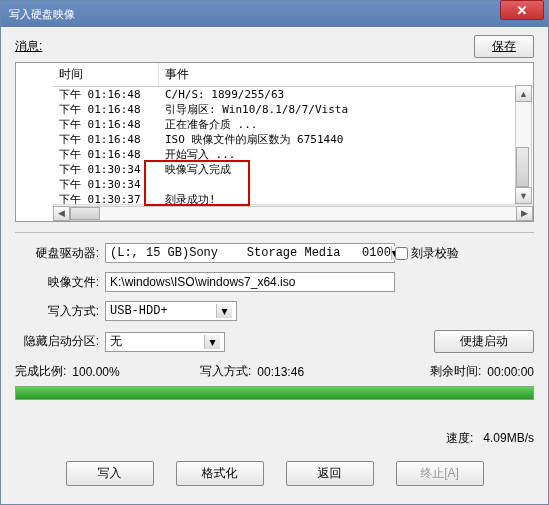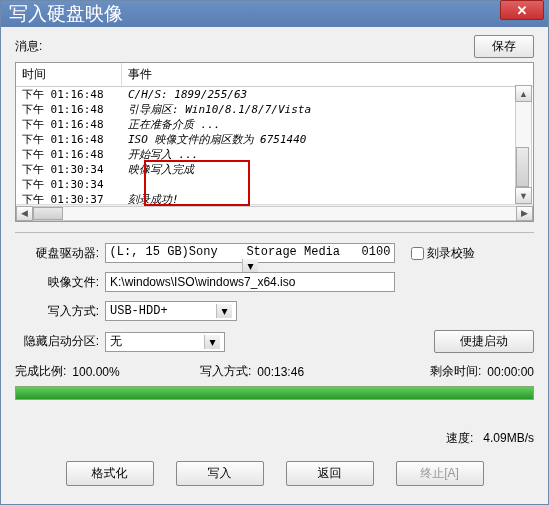--- a/index.html
+++ b/index.html
@@ -18,68 +18,69 @@
     position: relative;
   }
   .titlebar {
     height: 26px;
     background: linear-gradient(#6a8fc3, #5a7eb2);
     display: flex;
     align-items: center;
     padding: 0 6px;
     color: #fff;
   }
-  .titlebar .title { font-size: 19px; flex:1; padding-left:2px;}
+  .titlebar .title { font-size: 11px; flex:1; padding-left:2px;}
   .close-btn {
     width: 44px; height: 20px;
     background: linear-gradient(#e06060,#c83030);
     border:1px solid #a02020;
     border-radius:2px;
     display:flex; align-items:center; justify-content:center;
     color:#fff; font-weight:bold; font-size:13px;
     cursor:pointer;
     position:absolute;
     top:-1px; right:4px;
   }
   .content { padding: 8px 14px; }
-  .msg-row { display:flex; align-items:center; margin-bottom:4px; }
+  .msg-row { display:flex; align-items:center; margin-bottom:4px;text-decoration:underline; }
   .msg-label { flex:1; }
   .btn {
     border:1px solid #888;
     background: linear-gradient(#fdfdfd,#e5e5e5);
     border-radius:2px;
     padding:2px 12px;
     cursor:pointer;
     font-family:inherit;
     font-size:12px;
     min-width:60px;
   }
   .log-wrap {
     border:1px solid #999;
     background:#fff;
     height:160px;
     display:flex; flex-direction:column;
     margin-top:2px;
+    padding-left:37px;
   }
   .log-header {
     display:flex;
     border-bottom:1px solid #ccc;
     background:#fff;
     font-size:12px;
   }
   .log-header .col-time { width:106px; padding:3px 6px; border-right:1px solid #ddd;}
   .log-header .col-evt { flex:1; padding:3px 6px;}
   .log-body {
     flex:1; overflow:hidden;
     font-family: SimSun, monospace;
     font-size:11px;
   }
   .log-row { display:flex; white-space:pre; }
   .log-row .t { width:106px; padding:0 6px; line-height:15px;}
-  .log-row .e { flex:1; padding:0 6px; line-height:15px;font-style:italic;}
+  .log-row .e { flex:1; padding:0 6px; line-height:15px;}
   .hl-box {
     position:absolute;
     border:2px solid #d00000;
     pointer-events:none;
   }
   .scrollbar-h {
     height:17px; background:#f0f0f0; border-top:1px solid #ddd;
     display:flex; align-items:center;
   }
   .scrollbar-h .arrow { width:17px;height:15px;background:linear-gradient(#fefefe,#ddd);border:1px solid #aaa; display:flex;align-items:center;justify-content:center;font-size:9px;color:#555;}
@@ -95,21 +96,21 @@
   hr.sep { border:none; border-top:1px solid #bbb; margin:10px 0;}
   .form-row { display:flex; align-items:center; margin:9px 0; }
   .form-label { width:90px; text-align:right; padding-right:6px;}
   .combo, .text-input {
     border:1px solid #999; background:#fff; font-family:inherit; font-size:12px;
     height:20px; padding:1px 4px;
   }
   .combo { display:flex; align-items:center; }
   .combo .val { flex:1; white-space:pre; font-family: "Courier New", monospace; }
   .combo .dd { width:16px; text-align:center; border-left:1px solid #bbb; background:linear-gradient(#f5f5f5,#ddd); cursor:pointer;}
-  .checkbox { margin-left:16px; display:flex; align-items:center; gap:3px;}
+  .checkbox { margin-left:0; display:flex; align-items:center; gap:3px;}
   .checkbox input{margin:0;}
   .status-row { display:flex; align-items:flex-end; margin-top:10px; font-size:12px;gap:36px;}
   .status-row > div { display:flex; align-items:center; gap:6px;}
   .progress-outer {
     border:1px solid #8aa870; height:14px; margin-top:6px; background:#fff; position:relative;
   }
   .progress-inner {
     background: linear-gradient(#5fcf5f,#2a9a2a);
     height:100%; width:100%;
   }
@@ -164,21 +165,21 @@
             <div class="thumb"></div>
           </div>
         <div class="arrow">▶</div>
       </div>
     </div>
 
     <hr class="sep">
 
     <div class="form-row">
       <div class="form-label">硬盘驱动器:</div>
-      <div class="combo" style="width:290px;flex-direction:column;">
+      <div class="combo" style="width:290px;">
         <span class="val">(L:, 15 GB)Sony    Storage Media   0100</span>
         <span class="dd">▾</span>
       </div>
       <label class="checkbox">
         <input type="checkbox" style="">
         <span>刻录校验</span>
       </label>
     </div>
 
     <div class="form-row">
@@ -222,19 +223,19 @@
     <div class="progress-outer">
       <div class="progress-inner"></div>
     </div>
 
     <div class="speed-row">
       <span>速度:</span>&nbsp;&nbsp;
       <span>4.09MB/s</span>
     </div>
 
     <div class="btn-row">
+      <button class="btn">写入</button>
       <button class="btn">格式化</button>
-      <button class="btn">写入</button>
       <button class="btn">返回</button>
       <button class="btn disabled">终止[A]</button>
     </div>
   </div>
 </div>
 
 </body></html>

